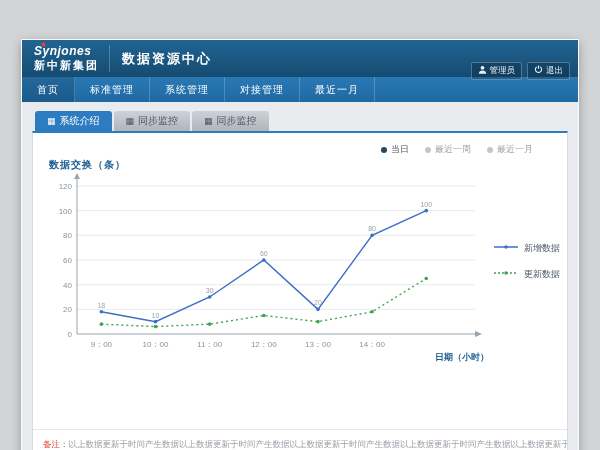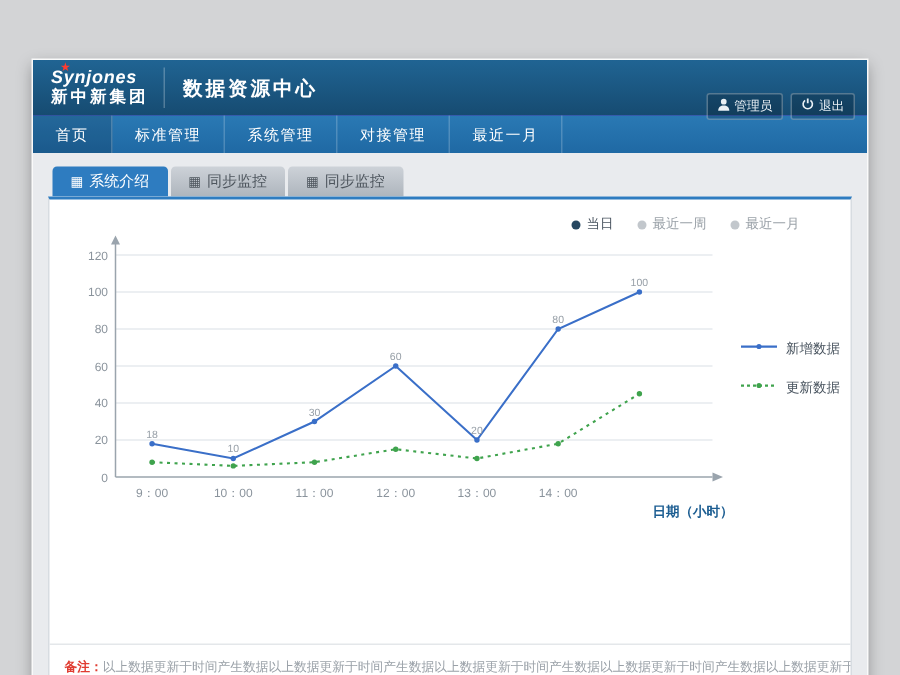--- a/index.html
+++ b/index.html
@@ -26,21 +26,21 @@
   .filter-legend{display:flex;justify-content:flex-end;gap:16px;margin:10px 34px 0 0;font-size:9px;}
   .fl-item{display:flex;align-items:center;gap:4px;cursor:pointer;color:#9aa1a8;}
   .fl-item .dot{width:6px;height:6px;border-radius:50%;background:#c2c7cc;}
   .fl-item.on{color:#4a5560;}
   .fl-item.on .dot{background:#274861;}
   .ylabel{font-size:10px;font-weight:bold;color:#1d5e92;margin:2px 0 0 16px;letter-spacing:1px;}
   .chart-row{display:flex;align-items:center;padding-left:6px;}
   .series-legend{display:flex;flex-direction:column;gap:13px;margin-left:2px;margin-top:-14px;}
   .sl-item{display:flex;align-items:center;gap:5px;font-size:9px;color:#4a5560;white-space:nowrap;}
   .note{margin-top:auto;border-top:1px solid #e4e7ea;padding:9px 10px 10px;font-size:8.5px;color:#9aa1a8;text-align:center;white-space:nowrap;overflow:hidden;}
-  .note .note-label{color:#e03c31;font-weight:bold;}
+  .note .note-label{color:#e03c31;font-weight:normal;}
   svg text{font-family:"Liberation Sans","DejaVu Sans",sans-serif;}
 </style>
 </head>
 <body>
 
 <div class="window">
   <div class="topbar">
     <div class="logo">
       <div class="logo-line1"><span>Synjones</span><span class="logo-star">★</span></div>
       <div class="logo-line2">新中新集团</div>
@@ -96,20 +96,21 @@
           </span>
           <span class="fl-item">
             <span class="dot"></span>
             <span>最近一周</span>
           </span>
           <span class="fl-item">
             <span class="dot"></span>
             <span>最近一月</span>
           </span>
         </div>
+      <div class="ylabel">数据交换（条）</div>
 
       <div class="chart-row">
         <svg id="chart-svg" width="452" height="192">
             <text x="33" y="165" text-anchor="end" font-size="8" fill="#8a939c">0</text>
             <line x1="38" y1="137.33333333333334" x2="436" y2="137.33333333333334" stroke="#e6eaee" stroke-width="1"></line>
             <text x="33" y="140.33333333333334" text-anchor="end" font-size="8" fill="#8a939c">20</text>
             <line x1="38" y1="112.66666666666667" x2="436" y2="112.66666666666667" stroke="#e6eaee" stroke-width="1"></line>
             <text x="33" y="115.66666666666667" text-anchor="end" font-size="8" fill="#8a939c">40</text>
             <line x1="38" y1="88" x2="436" y2="88" stroke="#e6eaee" stroke-width="1"></line>
             <text x="33" y="91" text-anchor="end" font-size="8" fill="#8a939c">60</text>

